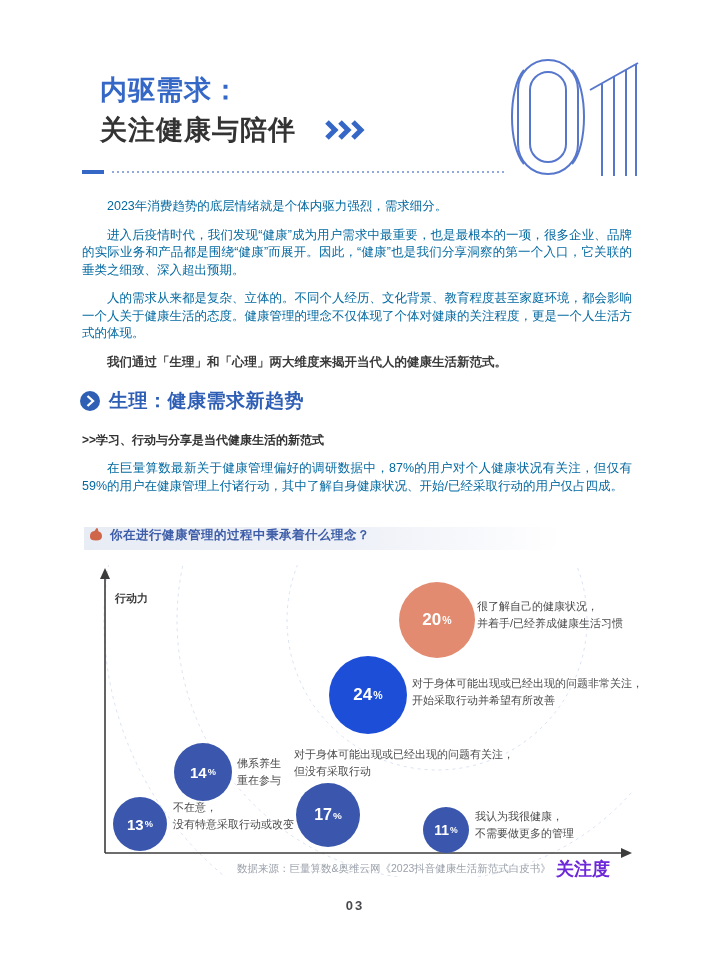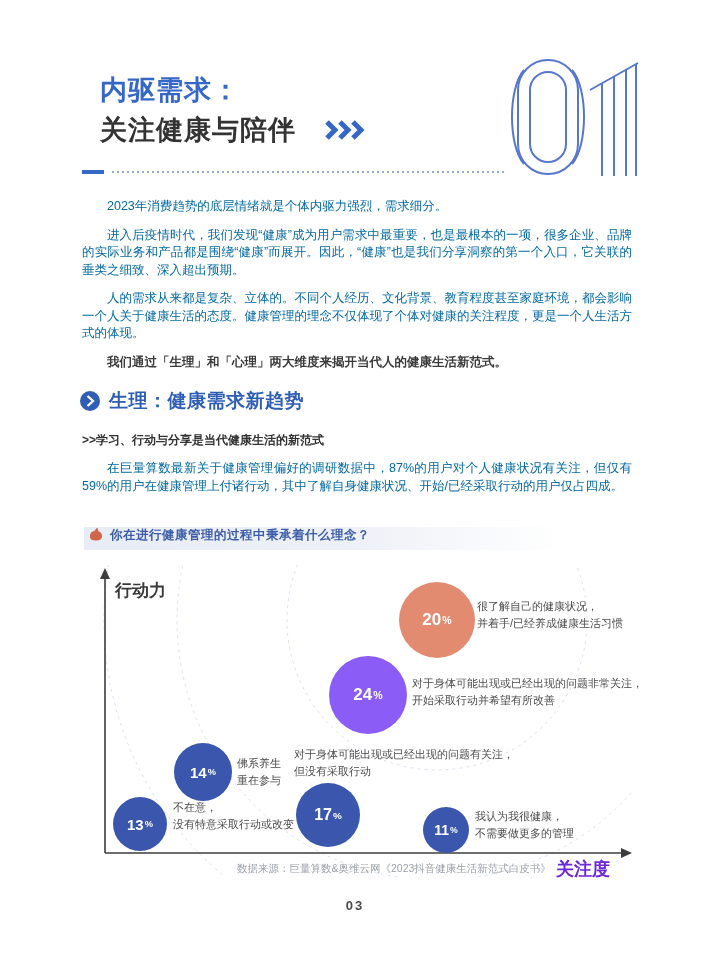--- a/index.html
+++ b/index.html
@@ -26,21 +26,21 @@
   .sec-title{font-size:19px;font-weight:bold;color:#2F5FB5;letter-spacing:0.5px;}
   .sub-head{position:absolute;left:82px;top:432px;font-size:12px;font-weight:bold;color:#333333;}
   .sec-body{position:absolute;left:82px;top:460px;width:550px;}
 
   
   .chart-bar{position:absolute;left:84px;top:527px;width:478px;height:23px;display:flex;align-items:flex-start;gap:7px;padding-left:4px;box-sizing:border-box;
     background:linear-gradient(90deg,#E8ECF4 0%,#EDF0F7 55%,rgba(240,243,249,0) 100%);}
   .chart-title{font-size:12.5px;font-weight:bold;color:#3D5DA8;letter-spacing:0.5px;}
   .chart{position:absolute;left:85px;top:565px;width:548px;height:312px;}
   .axes{position:absolute;left:0;top:0;}
-  .ylabel{position:absolute;left:30px;top:14px;font-size:17px;font-weight:bold;color:#3a3a3a;}
+  .ylabel{position:absolute;left:30px;top:26px;font-size:11px;font-weight:bold;color:#3a3a3a;}
   .xlabel{position:absolute;left:471px;top:292px;font-size:18px;font-weight:bold;color:#6d28d9;}
   .source{position:absolute;left:152px;top:297px;font-size:10.5px;color:#9BA1AB;}
   .bubble{position:absolute;border-radius:50%;color:#ffffff;font-weight:bold;display:flex;align-items:center;justify-content:center;text-align:right;}
   .bubble .u{font-size:0.62em;margin-left:1px;}
   .blabel{position:absolute;font-size:11px;line-height:17px;color:#4b4b4b;white-space:nowrap;}
 
   .pagenum{position:absolute;left:0;right:0;top:898px;text-align:center;font-size:13px;font-weight:bold;color:#4a4a4e;letter-spacing:2px;}
 </style>
 </head>
 <body>
@@ -116,21 +116,21 @@
       <line x1="20" y1="288" x2="538" y2="288" stroke="#3c3c3c" stroke-width="1.6"></line>
       <polygon points="547,288 536,283 536,293" fill="#3c3c3c"></polygon>
     </svg>
     <div class="ylabel">行动力</div>
     <div class="xlabel">关注度</div>
 
     <div class="bubble" style="left: 314px; top: 17px; width: 76px; height: 76px; font-size: 17px; background-color: rgb(226, 139, 112);">
       <span>20</span>
         <span class="u">%</span>
     </div>
-    <div class="bubble" style="left: 244px; top: 91px; width: 78px; height: 78px; font-size: 17px; background-color: #8b5cf6;">
+    <div class="bubble" style="left: 244px; top: 91px; width: 78px; height: 78px; font-size: 17px; background-color: #1d4ed8;">
       <span>24</span>
         <span class="u">%</span>
     </div>
     <div class="bubble" style="left: 89px; top: 178px; width: 58px; height: 58px; font-size: 15px; background-color: rgb(58, 87, 173);">
       <span>14</span>
         <span class="u">%</span>
     </div>
     <div class="bubble" style="left: 211px; top: 218px; width: 64px; height: 64px; font-size: 16px; background-color: rgb(58, 87, 173);">
       <span>17</span>
         <span class="u">%</span>

